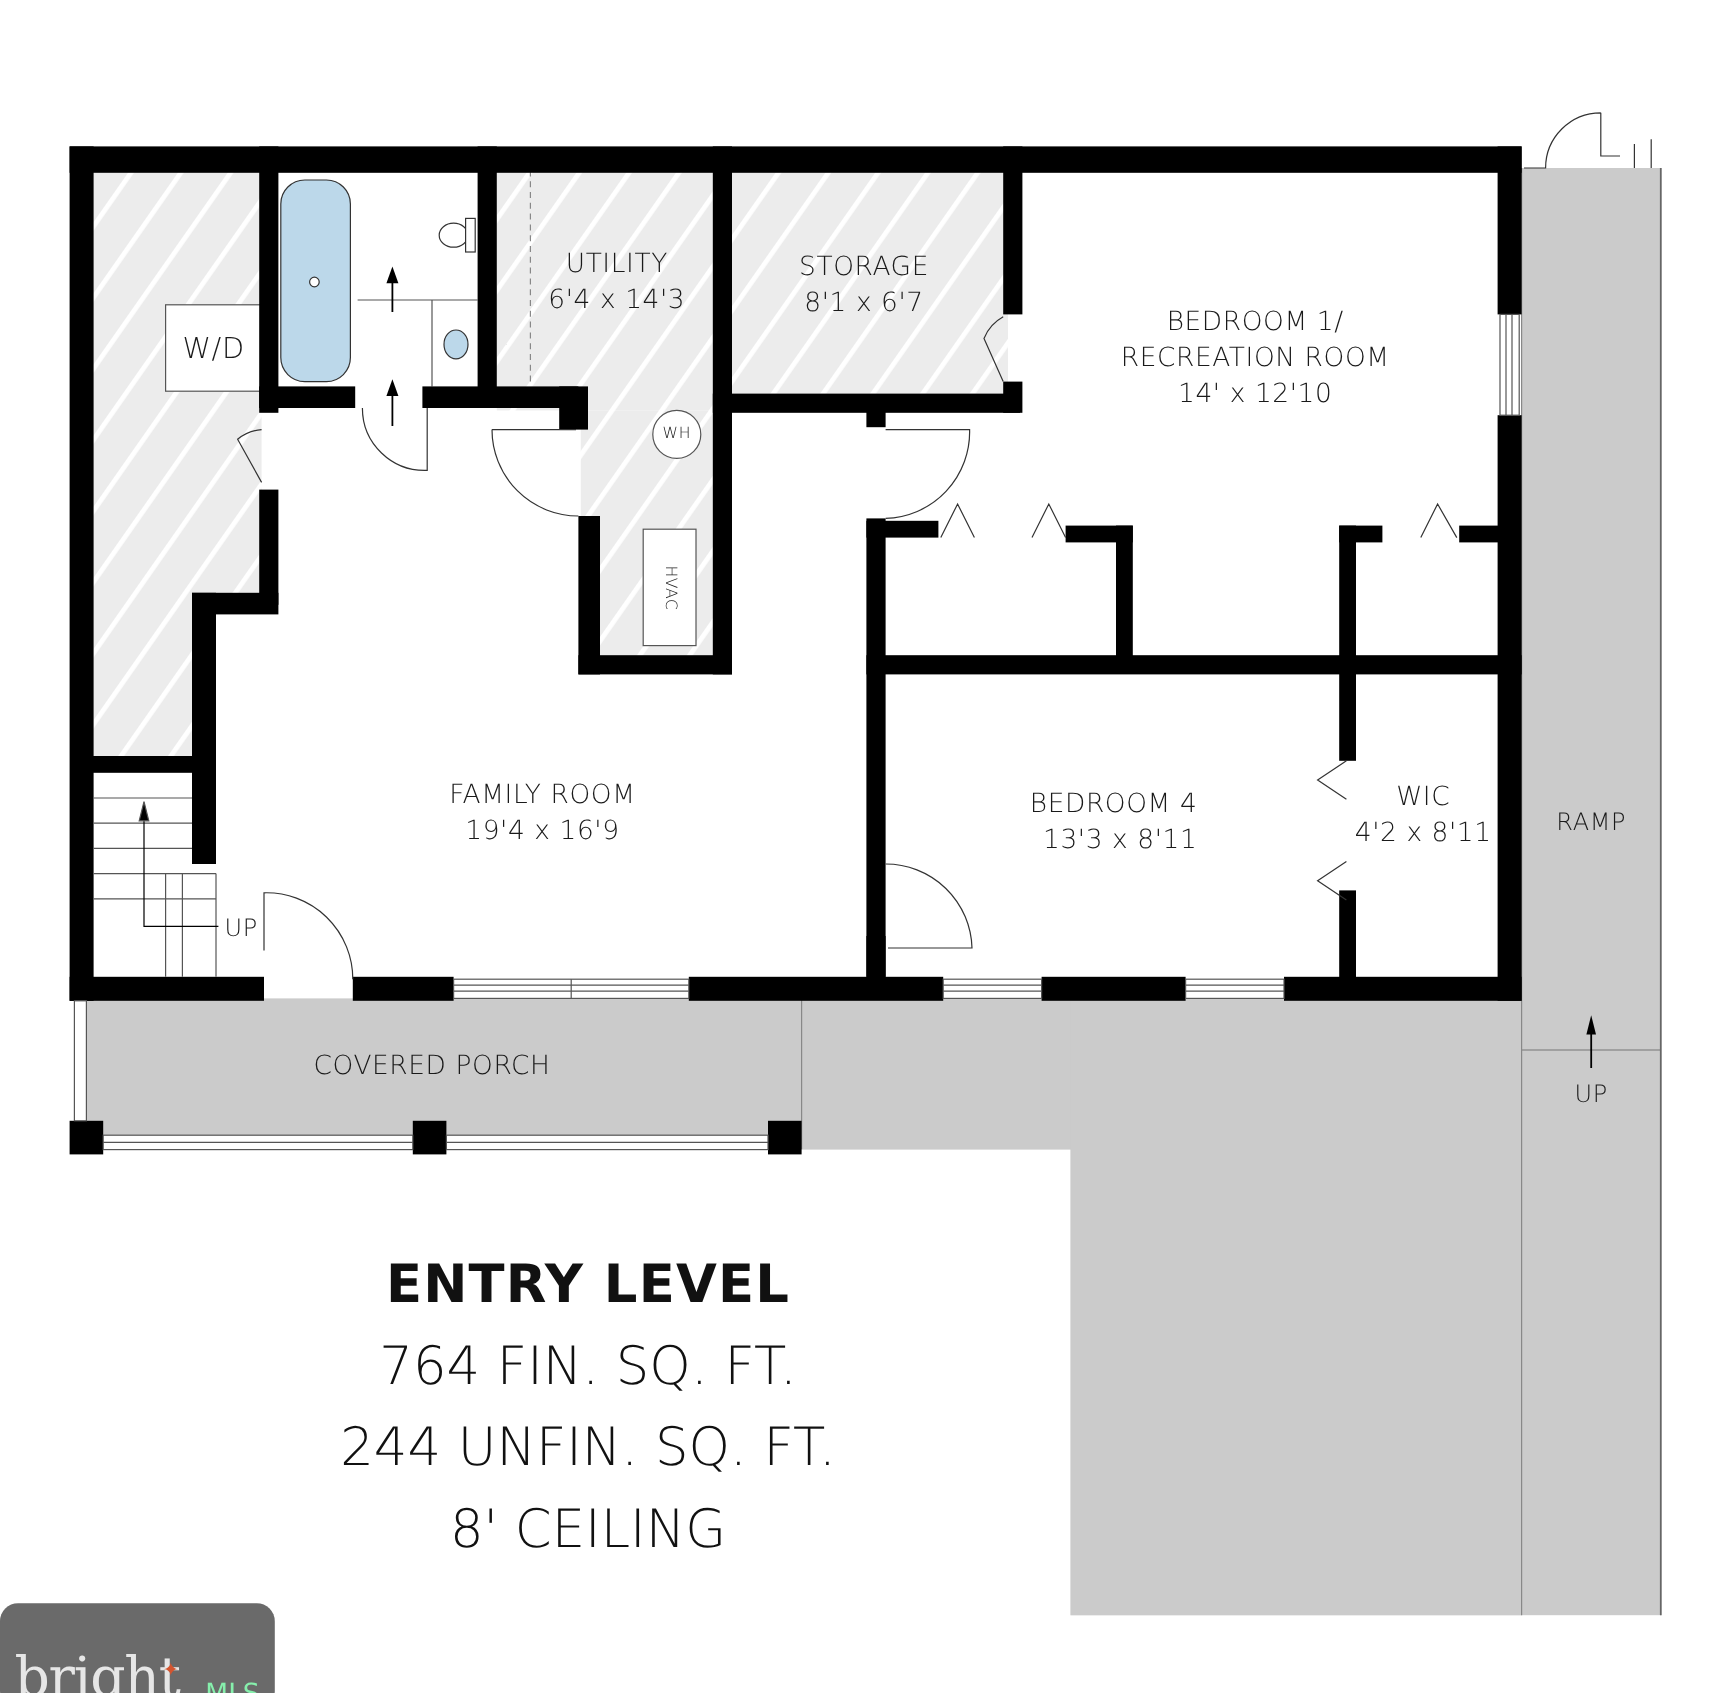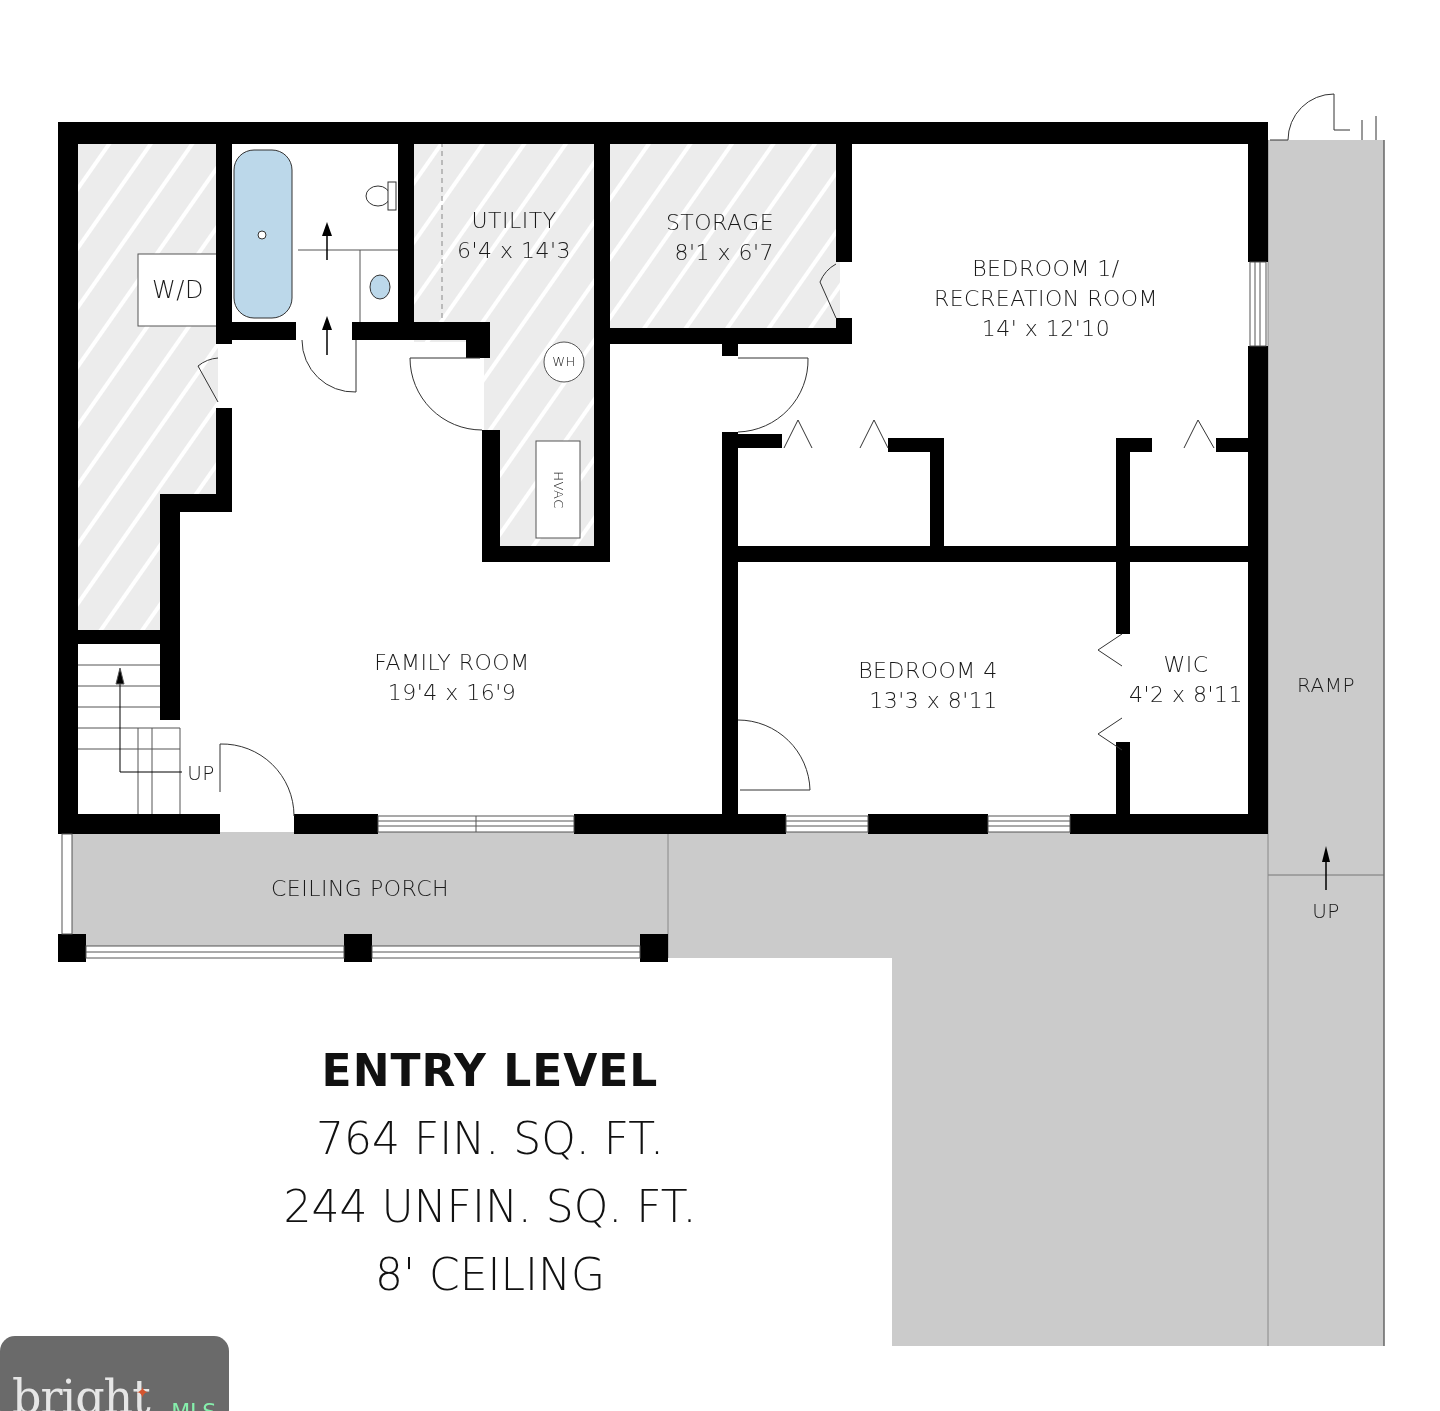--- a/index.html
+++ b/index.html
@@ -181,21 +181,21 @@
   <g>
     <line x1="1326" y1="890" x2="1326" y2="860" stroke="#000" stroke-width="1.5"></line>
     <polygon points="1322,862 1326,846 1330,862" fill="#000"></polygon>
   </g>
 </svg>
 
 <div class="lbl" style="left:514px; top:206px;">
   <span>UTILITY</span>
   <span>6'4 x 14'3</span>
 </div>
-<div class="lbl" style="left:720px; top:208px;text-align:right;">
+<div class="lbl" style="left:720px; top:208px;">
   <span>STORAGE</span>
   <span>8'1 x 6'7</span>
 </div>
 <div class="lbl" style="left:1046px; top:254px;">
   <span>BEDROOM 1/</span>
   <span>RECREATION ROOM</span>
   <span>14' x 12'10</span>
 </div>
 <div class="lbl" style="left:452px; top:632px;margin-top:16px;">
   <span>FAMILY ROOM</span>
@@ -203,21 +203,21 @@
 </div>
 <div class="lbl" style="left:928px; top:656px;text-align:right;">
   <span>BEDROOM 4</span>
   <span>13'3 x 8'11</span>
 </div>
 <div class="lbl" style="left:1186px; top:650px;">
   <span>WIC</span>
   <span>4'2 x 8'11</span>
 </div>
 <div class="lbl" style="left:360px; top:874px;">
-  <span>CEILING PORCH</span>
+  <span>COVERED PORCH</span>
 </div>
 <div class="lbl small" style="left:1326px; top:670px;">
   <span>RAMP</span>
 </div>
 
 <div class="lbl" style="left:178px; top:275px; font-size:24px;">W/D</div>
 <div class="lbl tiny" style="left:564px; top:347px;">WH</div>
 <div class="lbl tiny vert" style="left:558px; top:490px;">HVAC</div>
 <div class="lbl small" style="left:201px; top:758px;">UP</div>
 <div class="lbl small" style="left:1326px; top:896px;">UP</div>

